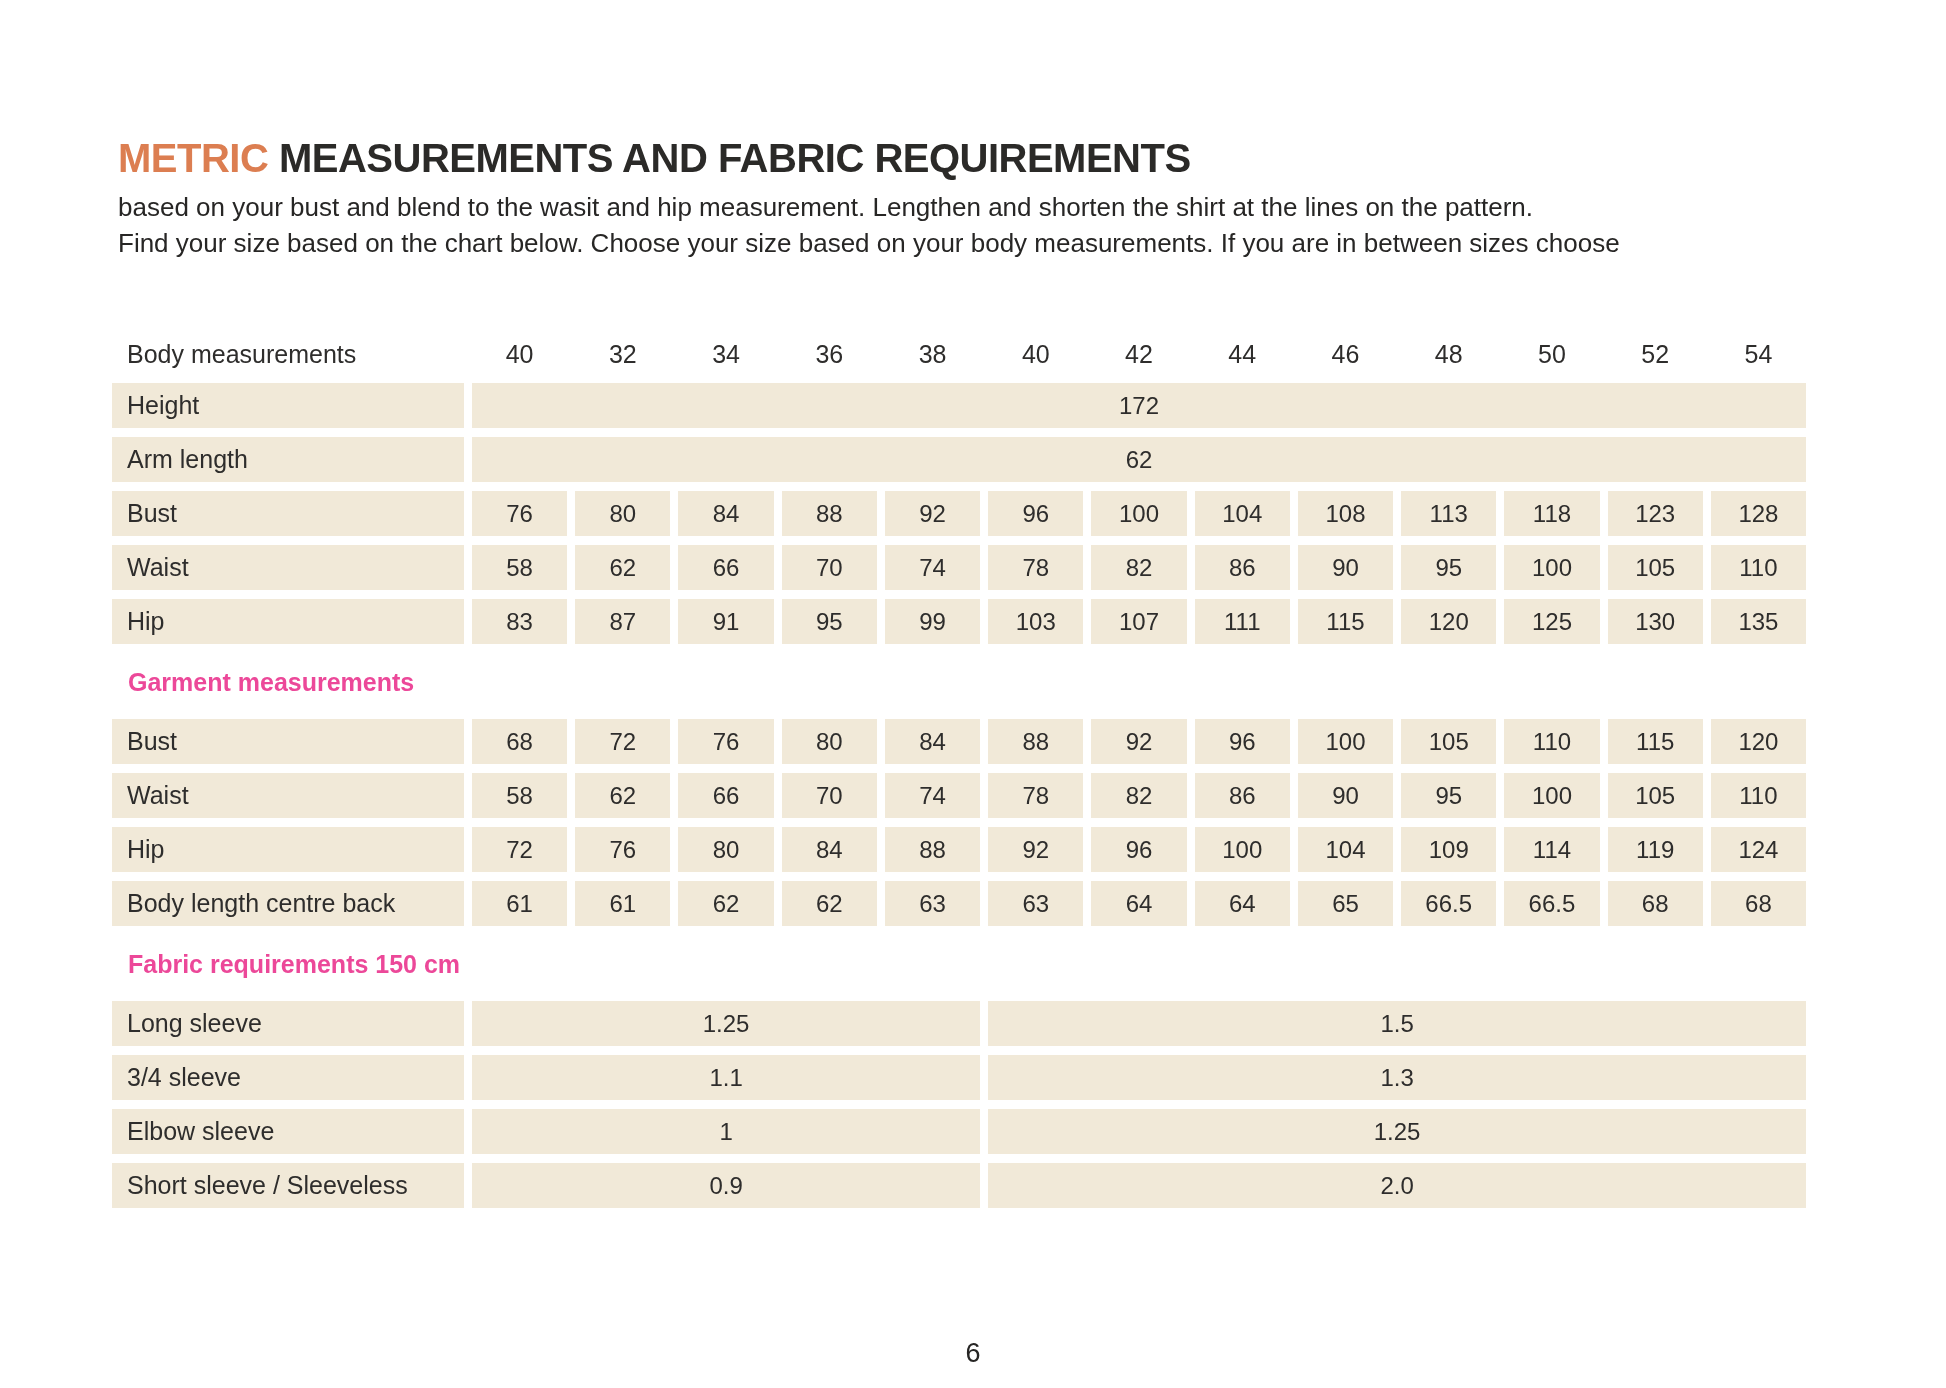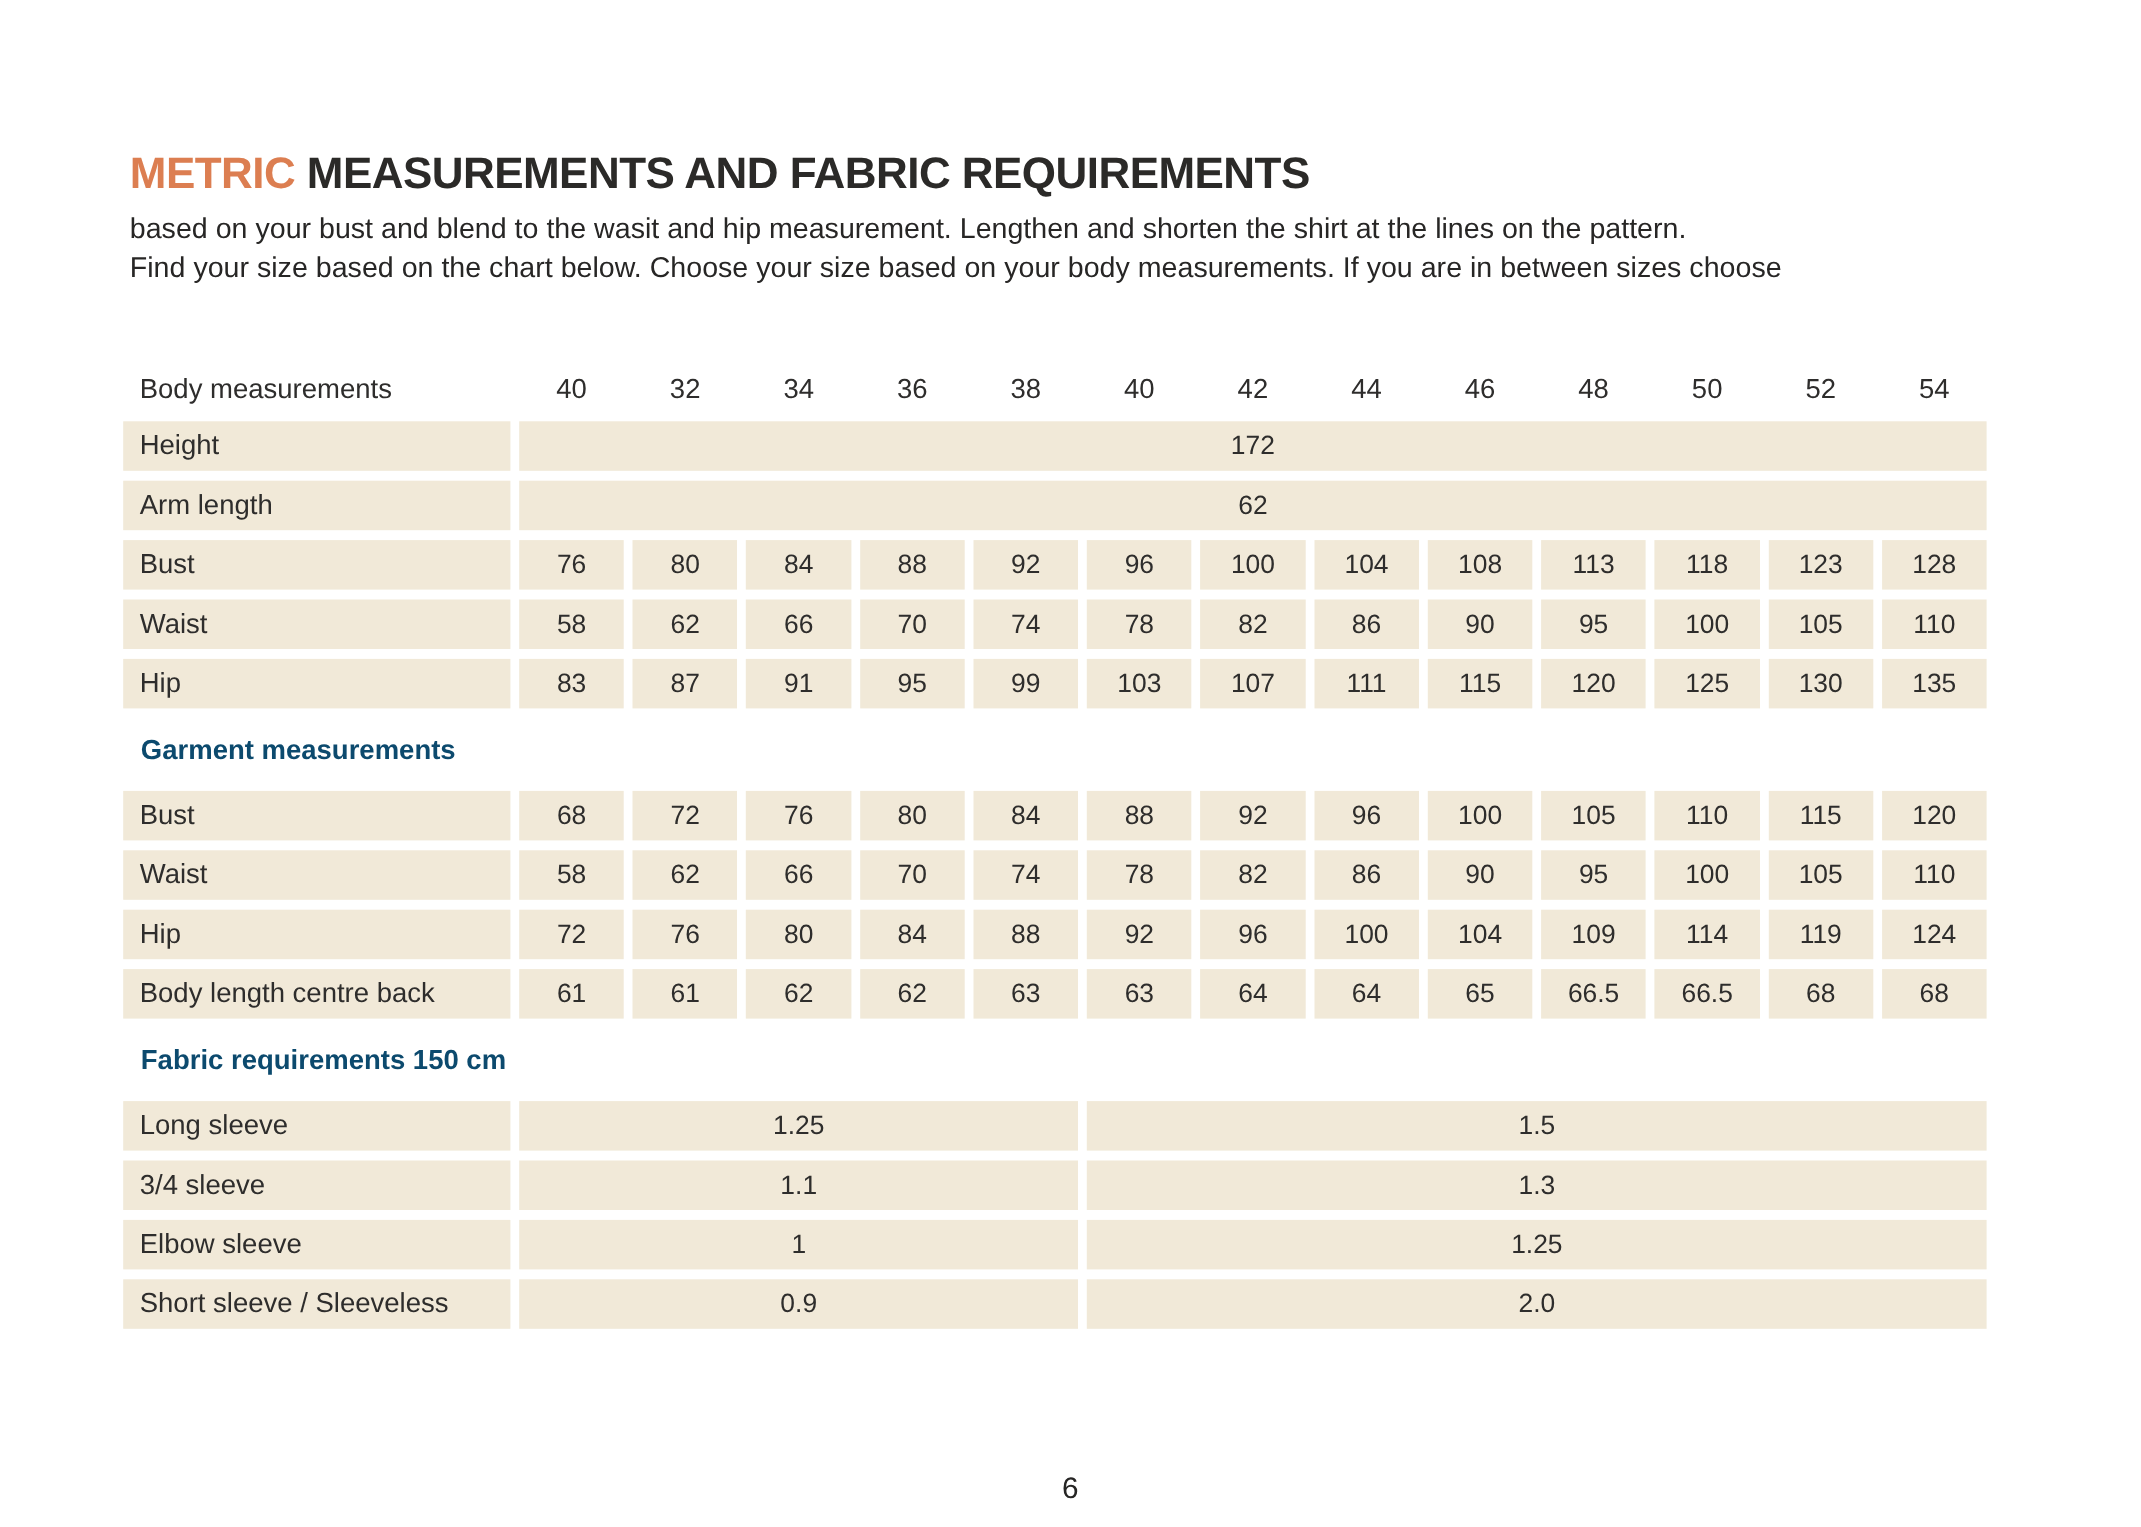--- a/index.html
+++ b/index.html
@@ -49,21 +49,21 @@
     display:flex;align-items:center;justify-content:center;
     font-size:24px;color:var(--ink);
   }
   .header-row .vcell{background:transparent;font-size:25px;}
   .split-a{flex:509;}
   .split-b{flex:819;}
   .section-heading{
     height:58px;margin:8px 0 8px 0;
     display:flex;align-items:center;
     padding-left:16px;
-    font-size:25px;font-weight:700;color:#0c4a6e;
+    font-size:25px;font-weight:700;color:#ec4899;
   }
   .page-number{
     position:absolute;left:0;top:1305px;width:100%;
     text-align:center;font-size:27px;color:#262524;
   }
 </style>
 </head>
 <body>
 
 <div class="page">

